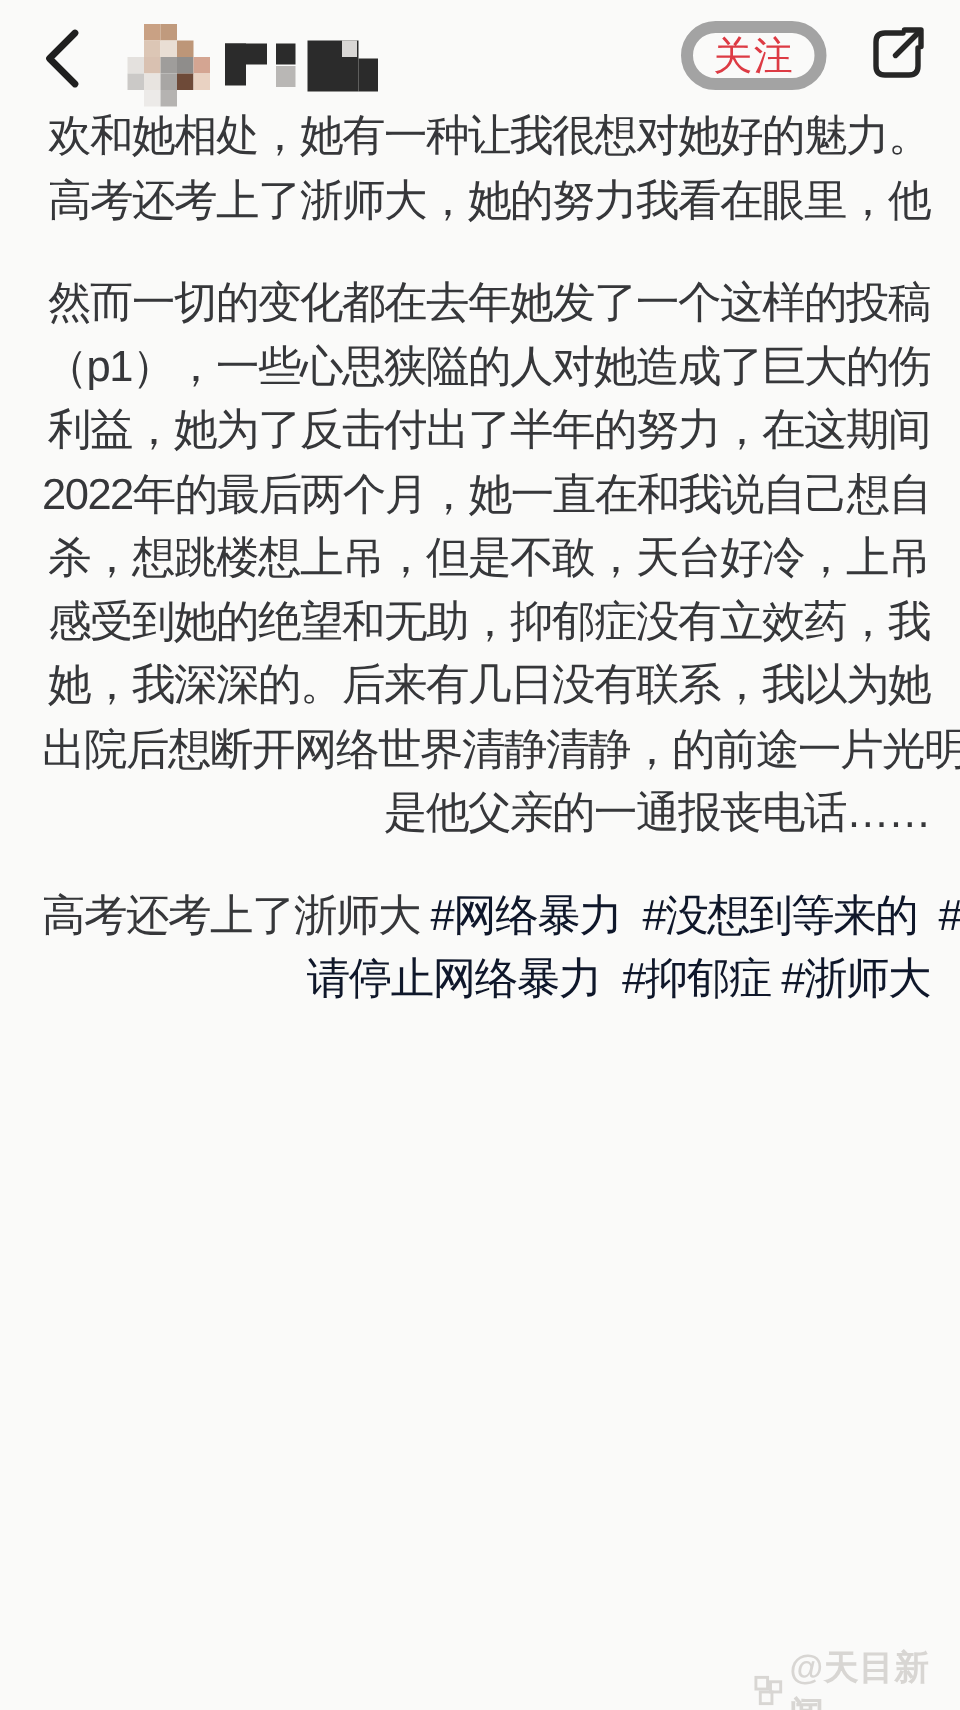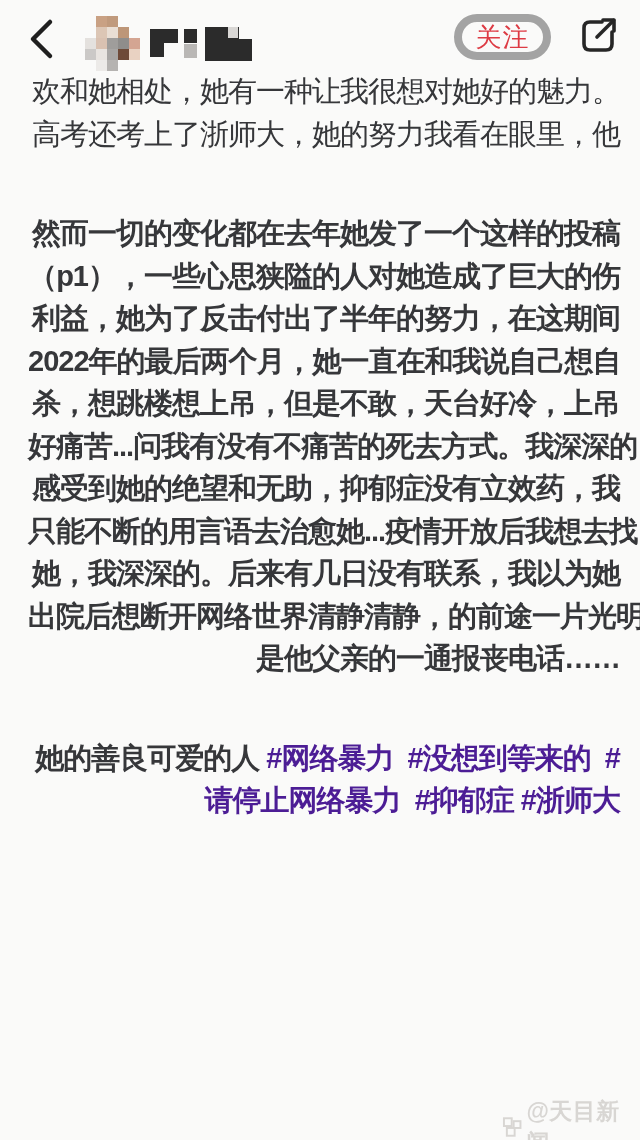--- a/index.html
+++ b/index.html
@@ -17,23 +17,23 @@
   .follow-btn { position:absolute; left:454px; top:14px; width:97px; height:46px;
       border:8px solid #a3a3a3; border-radius:23px; background:transparent;
       color:#dd3b44; font-size:26px; font-weight:400; letter-spacing:1px;
       display:flex; align-items:center; justify-content:center; cursor:pointer;
       font-family:"Liberation Sans", sans-serif; }
   .share-btn { position:absolute; left:576px; top:14px; width:44px; height:44px; cursor:pointer; }
 
   
   .post-body { position:absolute; top:70px; left:28px; width:592px;
       font-size:29px; line-height:42.5px; letter-spacing:-1px; color:#36373a; }
-  .para + .para { margin-top:57px;font-weight:bold; }
+  .para + .para { margin-top:26px; }
   .line { white-space:pre;text-align:right; }
-  .tag { color:#4c1d95; cursor:pointer; }
+  .tag { color:#0f172a; cursor:pointer; }
 
   
   .watermark { position:absolute; left:502px; top:1096px; display:flex; align-items:center;
       color:#d8d6d3; font-size:23px; font-weight:600; letter-spacing:0.5px; }
   .watermark svg { margin-right:3px; }
 </style>
 </head>
 <body>
 
 <div class="page">
@@ -92,29 +92,27 @@
       <div class="para">
         <div class="line"><span>欢和她相处，她有一种让我很想对她好的魅力。</span></div>
         <div class="line"><span>高考还考上了浙师大，她的努力我看在眼里，他</span></div>
       </div>
       <div class="para">
         <div class="line"><span>然而一切的变化都在去年她发了一个这样的投稿</span></div>
         <div class="line"><span>（p1），一些心思狭隘的人对她造成了巨大的伤</span></div>
         <div class="line"><span>利益，她为了反击付出了半年的努力，在这期间</span></div>
         <div class="line"><span>2022年的最后两个月，她一直在和我说自己想自</span></div>
         <div class="line"><span>杀，想跳楼想上吊，但是不敢，天台好冷，上吊</span></div>
-        <div class="line"><span>好痛苦...问我有没有不痛苦的死去方式。我深深的</span></div>
         <div class="line"><span>感受到她的绝望和无助，抑郁症没有立效药，我</span></div>
-        <div class="line"><span>只能不断的用言语去治愈她...疫情开放后我想去找</span></div>
         <div class="line"><span>她，我深深的。后来有几日没有联系，我以为她</span></div>
         <div class="line"><span>出院后想断开网络世界清静清静，的前途一片光明</span></div>
         <div class="line"><span>是他父亲的一通报丧电话……</span></div>
       </div>
       <div class="para">
-        <div class="line"><span>她的善良可爱的人 </span><span class="tag">#网络暴力</span><span>  </span><span class="tag">#没想到等来的</span><span>  </span><span class="tag">#</span></div>
+        <div class="line"><span>高考还考上了浙师大 </span><span class="tag">#网络暴力</span><span>  </span><span class="tag">#没想到等来的</span><span>  </span><span class="tag">#</span></div>
         <div class="line"><span class="tag">请停止网络暴力</span><span>  </span><span class="tag">#抑郁症</span><span> </span><span class="tag">#浙师大</span></div>
       </div>
     </div>
 
   <div class="watermark">
     <svg width="22" height="22" viewBox="0 0 22 22">
       <rect x="2" y="2" width="8" height="8" fill="none" stroke="#d8d6d3" stroke-width="2"></rect>
       <rect x="12" y="5" width="7" height="7" fill="none" stroke="#d8d6d3" stroke-width="2"></rect>
       <rect x="5" y="12" width="8" height="8" fill="none" stroke="#d8d6d3" stroke-width="2"></rect>
     </svg>

